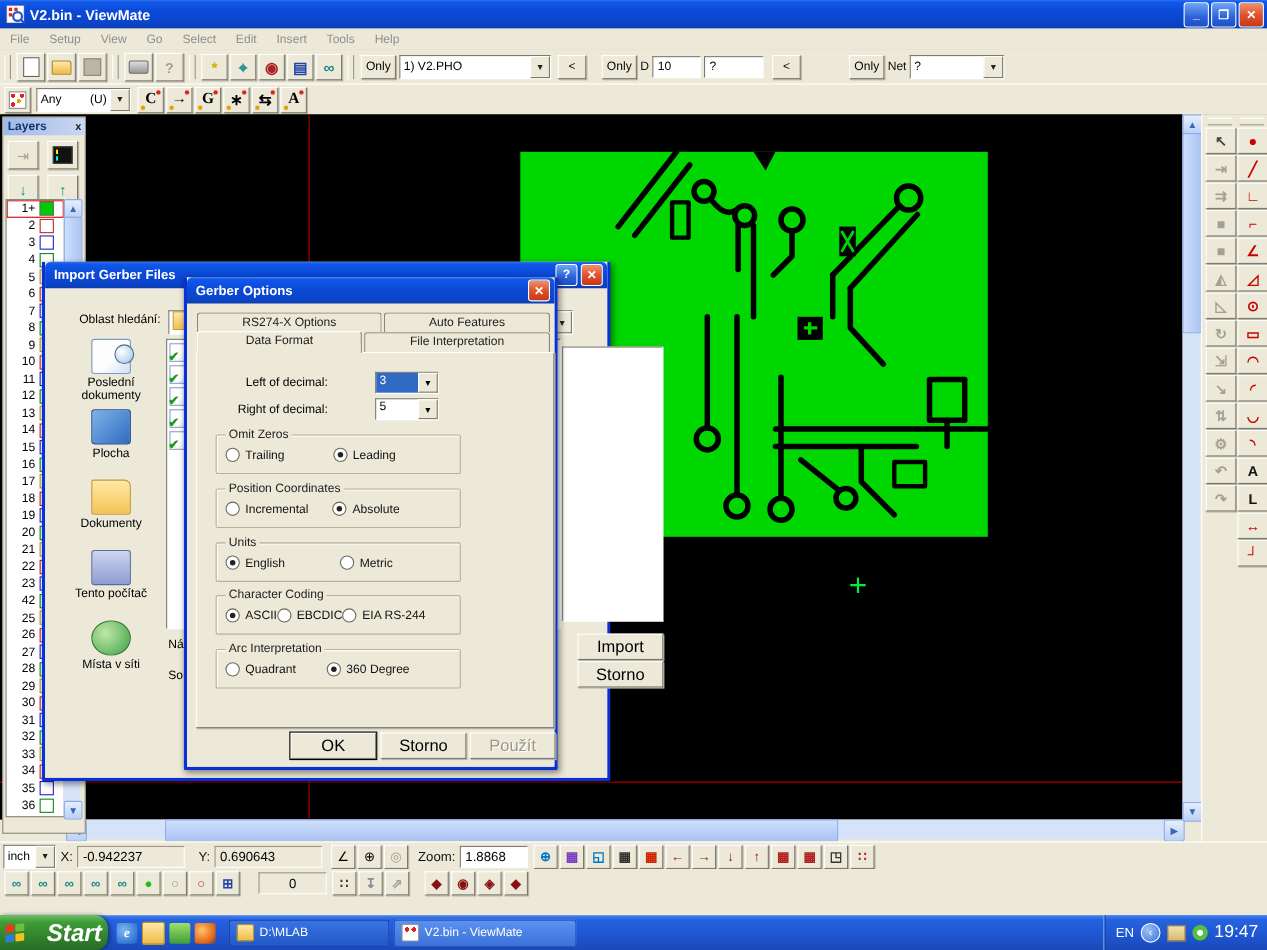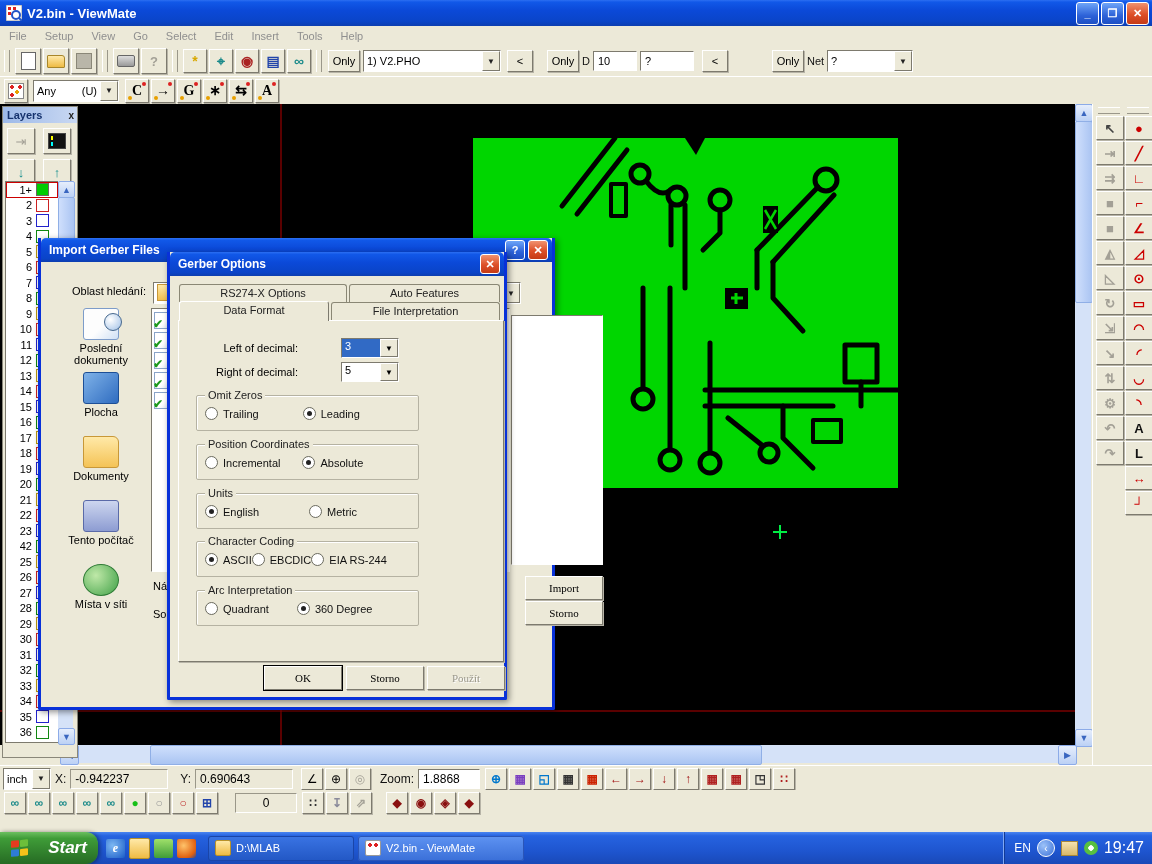--- a/index.html
+++ b/index.html
@@ -93,21 +93,21 @@
     box-shadow:1px 1px 0 #b7b4a7;}
   .fieldrow{position:absolute;display:flex;align-items:center;gap:39px;}
   .grp{position:absolute;border:1px solid #b5b2a2;border-radius:2px;box-shadow:1px 1px 0 #fff inset;}
   .grp .gt{position:absolute;top:-7px;left:8px;background:#ece9d8;padding:0 3px;color:#222;}
   .grp .opts{position:absolute;left:8px;top:11px;right:4px;display:flex;}
   .radio{width:11px;height:11px;border-radius:50%;background:#fff;border:1px solid #6a6a5e;margin-right:5px;
     position:relative;flex:none;}
   .opt{display:flex;align-items:center;margin-right:0;}
   .opt .radio.on::after{content:"";position:absolute;left:3px;top:3px;width:5px;height:5px;border-radius:50%;background:#222;}
   .opt span{color:#111;}
-  .dlgbtn{position:absolute;height:22px;font-size:11px;font-family:Liberation Serif, serif;}
+  .dlgbtn{position:absolute;height:22px;font-size:15px;}
   .dlgbtn.default{outline:1px solid #000;}
   .dlgbtn.disabled{color:#9a978a;text-shadow:1px 1px 0 #fff;}
   .mini-combo{display:flex;height:18px;border:1px solid;border-color:#7d7a6e #fff #fff #7d7a6e;background:#fff;}
   .mini-combo .mval{width:32px;padding:1px 3px;font-size:11px;}
   .mini-combo .mval.sel{background:#316ac5;color:#fff;}
   .mini-combo .arrow{width:16px;background:#ece9d8;border:1px solid;border-color:#fff #7d7a6e #7d7a6e #fff;
     display:flex;align-items:center;justify-content:center;font-size:8px;}
   
   #import{left:38px;top:238px;width:517px;height:472px;z-index:10;box-sizing:border-box;}
   .place{position:absolute;left:14px;width:92px;text-align:center;color:#000;}
@@ -121,21 +121,21 @@
   .pic[data-icon="network"]{background:radial-gradient(circle at 35% 35%,#bfe8a8,#3fa046);border:1px solid #2d7a34;border-radius:50%;}
   .file-ico{width:15px;height:15px;margin:3px 0 0 2px;position:relative;background:linear-gradient(135deg,#fff 60%,#d8e4f2);
     border:1px solid #8aa4c8;}
   .file-ico.folder{background:linear-gradient(180deg,#ffe9a8,#f2c050);border:1px solid #c89838;}
   .file-ico .chk{position:absolute;left:-2px;bottom:-3px;color:#1c9a1c;font-size:12px;font-weight:bold;text-shadow:0 0 1px #fff;}
   
   #taskbar{left:0;top:832px;width:1152px;height:32px;
     background:linear-gradient(180deg,#4a85f0 0%,#2663e0 12%,#1e55cf 60%,#1949b8 100%);display:flex;align-items:center;}
   #startbtn{height:32px;width:98px;border-radius:0 12px 12px 0;display:flex;align-items:center;justify-content:center;
     background:linear-gradient(180deg,#6cbf60 0%,#3f9c38 20%,#2f7d2b 70%,#266b23 100%);
-    box-shadow:2px 0 4px rgba(0,0,0,.4);color:#fff;font-weight:bold;font-style:italic;font-size:17px;gap:19px;}
+    box-shadow:2px 0 4px rgba(0,0,0,.4);color:#fff;font-weight:bold;font-style:italic;font-size:22px;gap:19px;}
   .flag{width:18px;height:16px;display:grid;grid-template-columns:8px 8px;grid-gap:1px;transform:skewY(-6deg);}
   .flag i{display:block;height:7px;border-radius:1px;}
   .ql{width:19px;height:19px;margin:0 2px;border-radius:2px;display:flex;align-items:center;justify-content:center;
     font-weight:bold;color:#fff;font-size:12px;}
   .task{height:25px;margin:0 2px;border-radius:3px;display:flex;align-items:center;padding:0 7px;color:#fff;
     font-size:11px;gap:5px;white-space:nowrap;overflow:hidden;}
   .task .tico{width:14px;height:14px;flex:none;border-radius:2px;}
   #tray{margin-left:auto;height:32px;display:flex;align-items:center;padding:0 8px 0 10px;gap:6px;
     background:linear-gradient(180deg,#4a85f0,#2663e0 12%,#1e55cf 60%,#1949b8);border-left:1px solid #7fa8f5;
     box-shadow:1px 0 0 #123a96 inset;color:#fff;}

